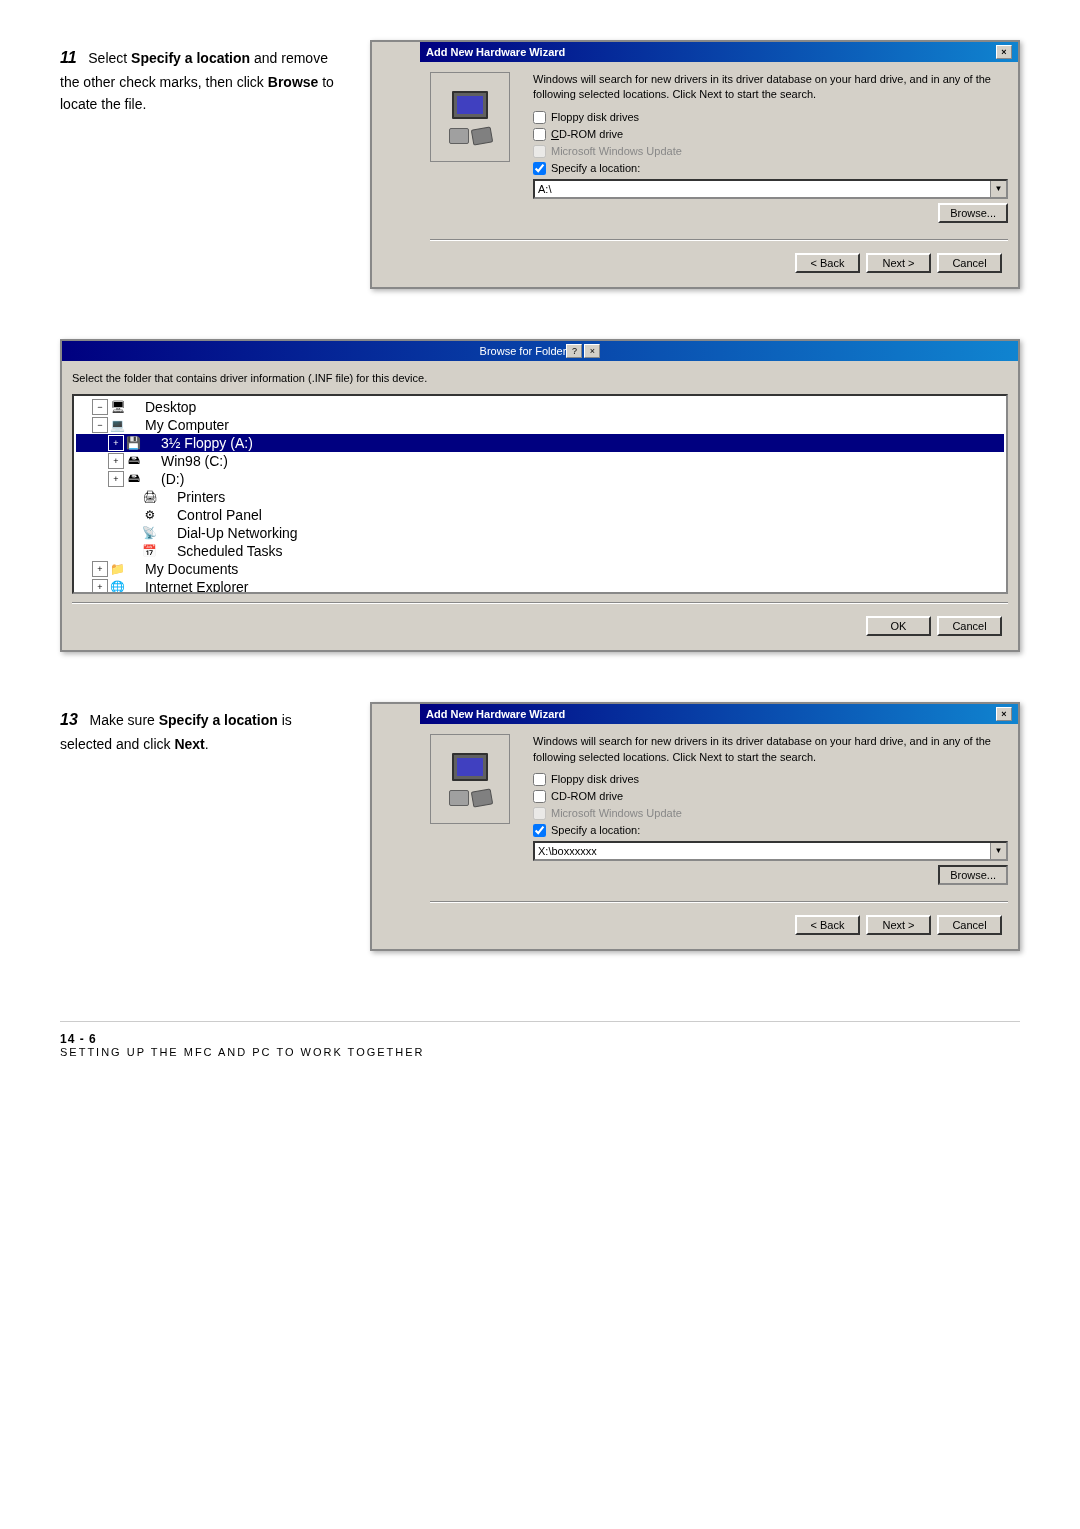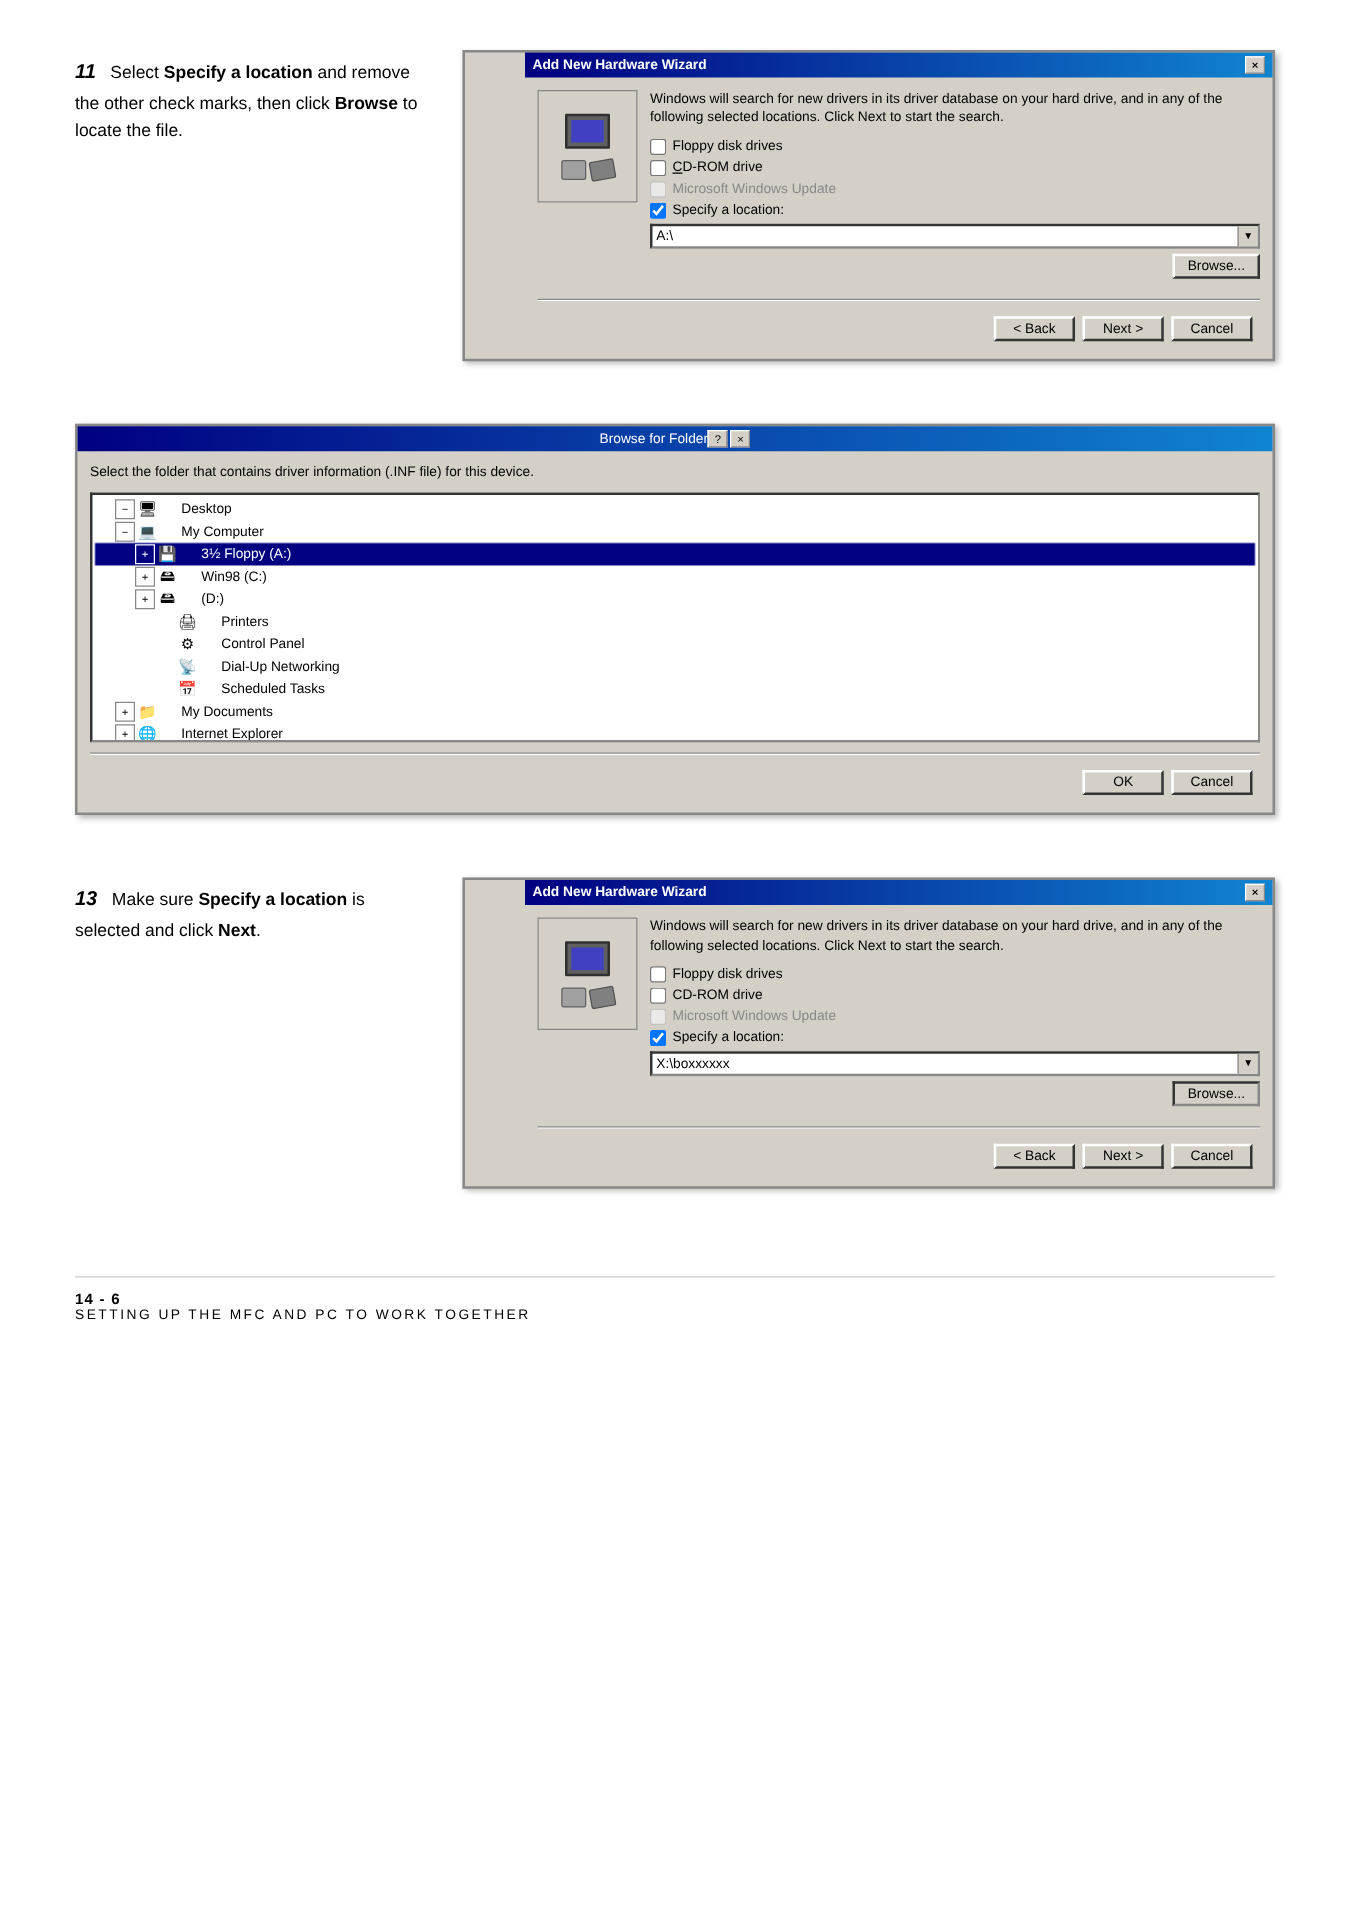--- a/index.html
+++ b/index.html
@@ -89,21 +89,21 @@
       justify-content: center;
       color: #000;
     }
 
     .win-body {
       padding: 10px;
     }
 
     .wizard-content {
       display: flex;
-      gap: 10px;
+      gap: 23px;
     }
 
     .wizard-image {
       width: 80px;
       height: 90px;
       background: #d4d0c8;
       border: 1px solid #888;
       display: flex;
       flex-direction: column;
       align-items: center;
@@ -239,21 +239,21 @@
       height: 16px;
       margin-right: 3px;
       flex-shrink: 0;
       display: flex;
       align-items: center;
       justify-content: center;
       font-size: 12px;
     }
 
     .tree-label {
-      font-size: 11px;
+      font-size: 14px;
       padding-left: 16px;
     }
 
     .indent-1 { padding-left: 16px; }
     .indent-2 { padding-left: 32px; }
     .indent-3 { padding-left: 48px; }
 
     .disabled-text {
       color: #888;
     }

